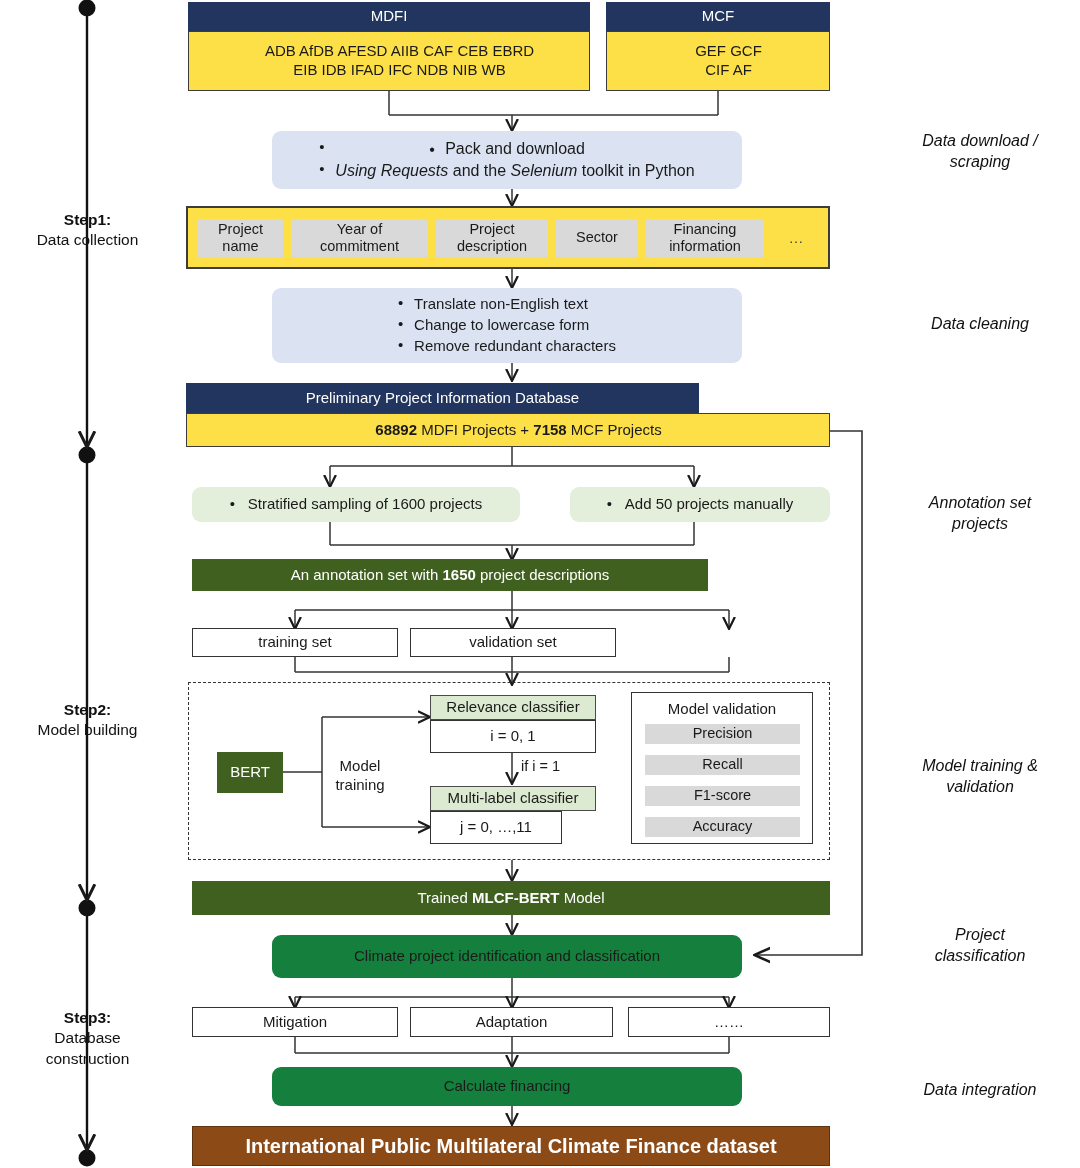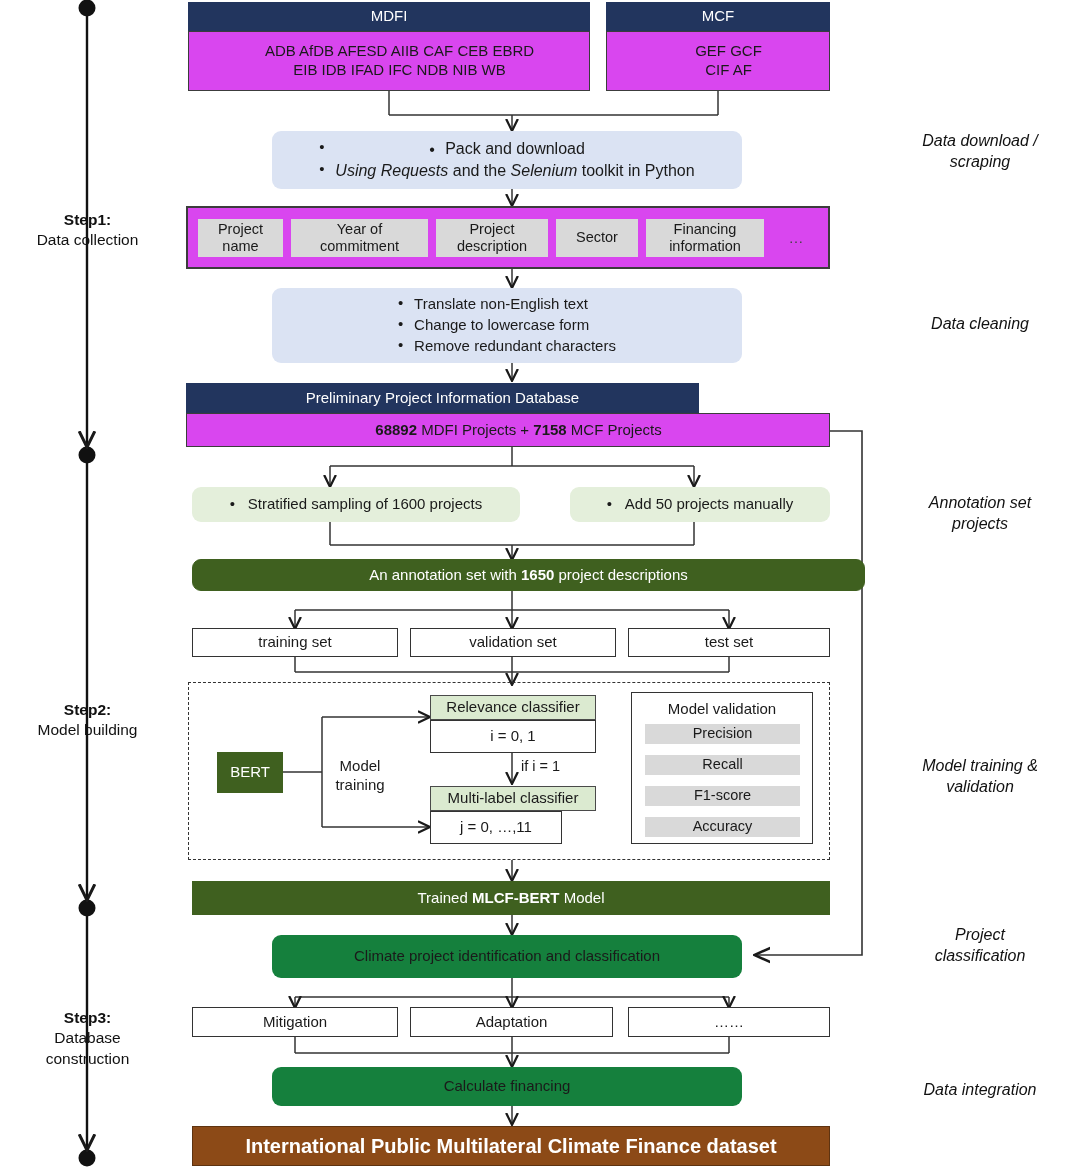--- a/index.html
+++ b/index.html
@@ -28,21 +28,21 @@
     text-align:center;
     line-height:1.25;
   }
   .hdr-navy{
     background:#22355e;
     color:#ffffff;
     border:1px solid #22355e;
     font-size:15px;
   }
   .body-white{
-    background:#d946ef;
+    background:#fde047;
     border:1px solid #3c3c3c;
     color:#1a1a1a;
     font-size:15px;
     padding-left:21px;
   }
   .rounded-blue{
     background:#dbe3f3;
     border-radius:9px;
     color:#1a1a1a;
     font-size:16px;
@@ -319,34 +319,31 @@
       <span>Stratified sampling of 1600 projects</span>
     </span>
   </div>
   <div class="box rounded-green" style="left:570px;top:487px;width:260px;height:35px;">
     <span style="position:relative;padding-left:18px;">
       <span style="position:absolute;left:0;top:0;">•</span>
       <span>Add 50 projects manually</span>
     </span>
   </div>
 
-  <div class="box solid-green" style="left:192px;top:559px;width:673px;height:32px;border-radius:9px;">
+  <div class="box solid-green" style="left:192px;top:559px;width:516px;height:32px;">
     <span>
       <span>An annotation set with </span><b class="bld">1650</b><span> project descriptions</span>
     </span>
   </div>
 
   <div class="box plain-box" style="left:192px;top:628px;width:206px;height:29px;">
     <span>training set</span>
   </div>
   <div class="box plain-box" style="left:410px;top:628px;width:206px;height:29px;">
     <span>validation set</span>
-  </div>
-  <div class="box plain-box" style="left:628px;top:628px;width:202px;height:29px;">
-    <span>test set</span>
   </div>
 
   <div class="abs" style="left:188px;top:682px;width:642px;height:178px;border:1.6px dashed #333;background:transparent;"></div>
 
   <div class="box solid-green" style="left:217px;top:752px;width:66px;height:41px;">
     <span>BERT</span>
   </div>
   <div class="abs" style="left:322px;top:757px;width:76px;text-align:center;font-size:15px;line-height:1.25;">
     <span>Model</span><br>
     <span>training</span>

